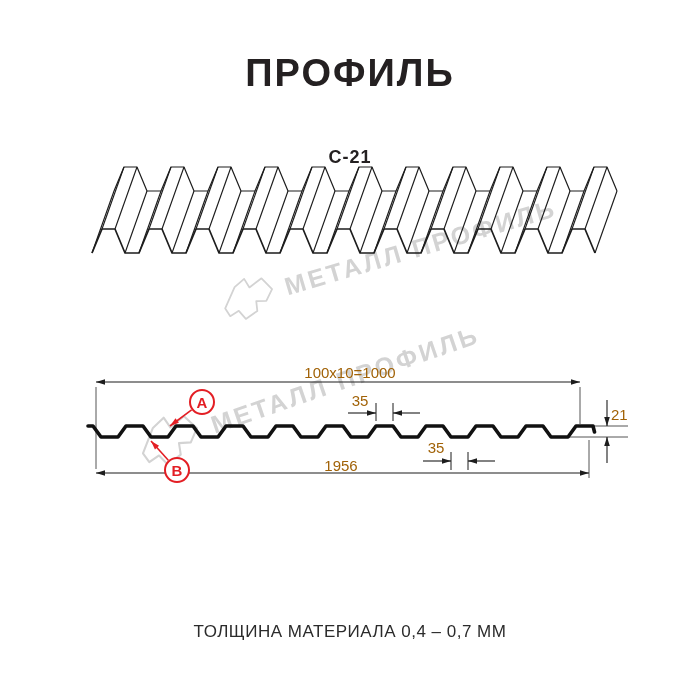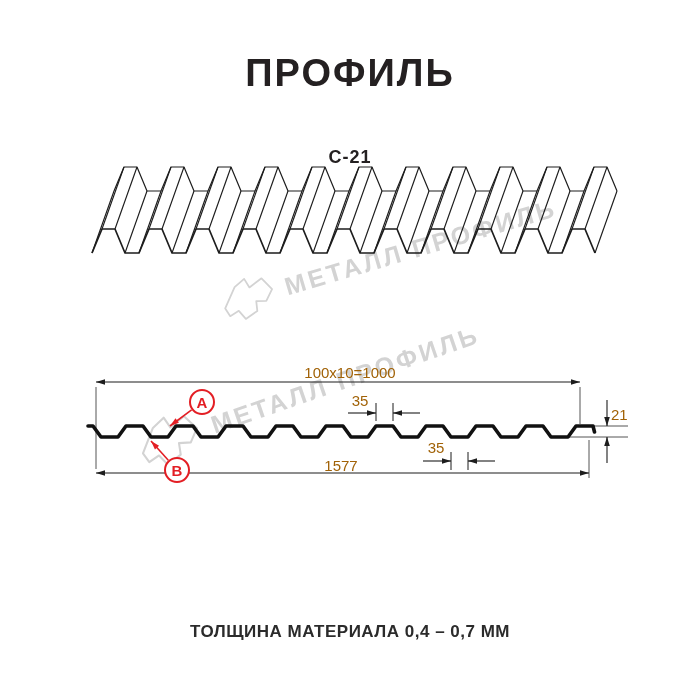--- a/index.html
+++ b/index.html
@@ -27,21 +27,21 @@
   #lbl21{left:611px;top:406px;width:30px;text-align:left;}
   
   .marker{position:absolute;width:26px;height:26px;border-radius:50%;background:#fff;
           border:2.5px solid var(--red,#e31e24);color:var(--red,#e31e24);
           display:flex;align-items:center;justify-content:center;
           font-size:15px;font-weight:700;z-index:4;box-sizing:border-box;}
   #markerA{left:189px;top:389px;}
   #markerB{left:164px;top:457px;}
   
   .footer{position:absolute;left:0;top:622px;width:700px;text-align:center;
-          font-size:17px;font-weight:700;letter-spacing:0.5px;color:#2b2b2b;z-index:5;}
+          font-size:17px;font-weight:400;letter-spacing:0.5px;color:#2b2b2b;z-index:5;}
 </style>
 </head>
 <body>
 
 <div id="page">
 
   <div class="title">ПРОФИЛЬ</div>
   <div class="subtitle">С-21</div>
 
   <div class="wm" id="wm1">
@@ -143,20 +143,20 @@
         <line x1="191.6" y1="409.8" x2="170" y2="426" stroke-width="1.6" stroke="#e31e24"></line>
         <path d="M170,426 L175.51999999999998,418.36 L178.88,422.84000000000003 Z" fill="#e31e24"></path>
         <line x1="168.3" y1="460.3" x2="151" y2="441" stroke-width="1.6" stroke="#e31e24"></line>
         <path d="M151,441 L159.098,445.83459999999997 L154.926,449.5754 Z" fill="#e31e24"></path>
       </g>
   </svg>
 
   <div class="dimlabel" id="lbl1000">100x10=1000</div>
   <div class="dimlabel" id="lbl35t">35</div>
   <div class="dimlabel" id="lbl35b">35</div>
-  <div class="dimlabel" id="lbl1051">1577</div>
+  <div class="dimlabel" id="lbl1051">1956</div>
   <div class="dimlabel" id="lbl21">21</div>
 
   <div class="marker" id="markerA">А</div>
   <div class="marker" id="markerB">В</div>
 
   <div class="footer">ТОЛЩИНА МАТЕРИАЛА 0,4 – 0,7 ММ</div>
 </div>
 
 </body></html>

